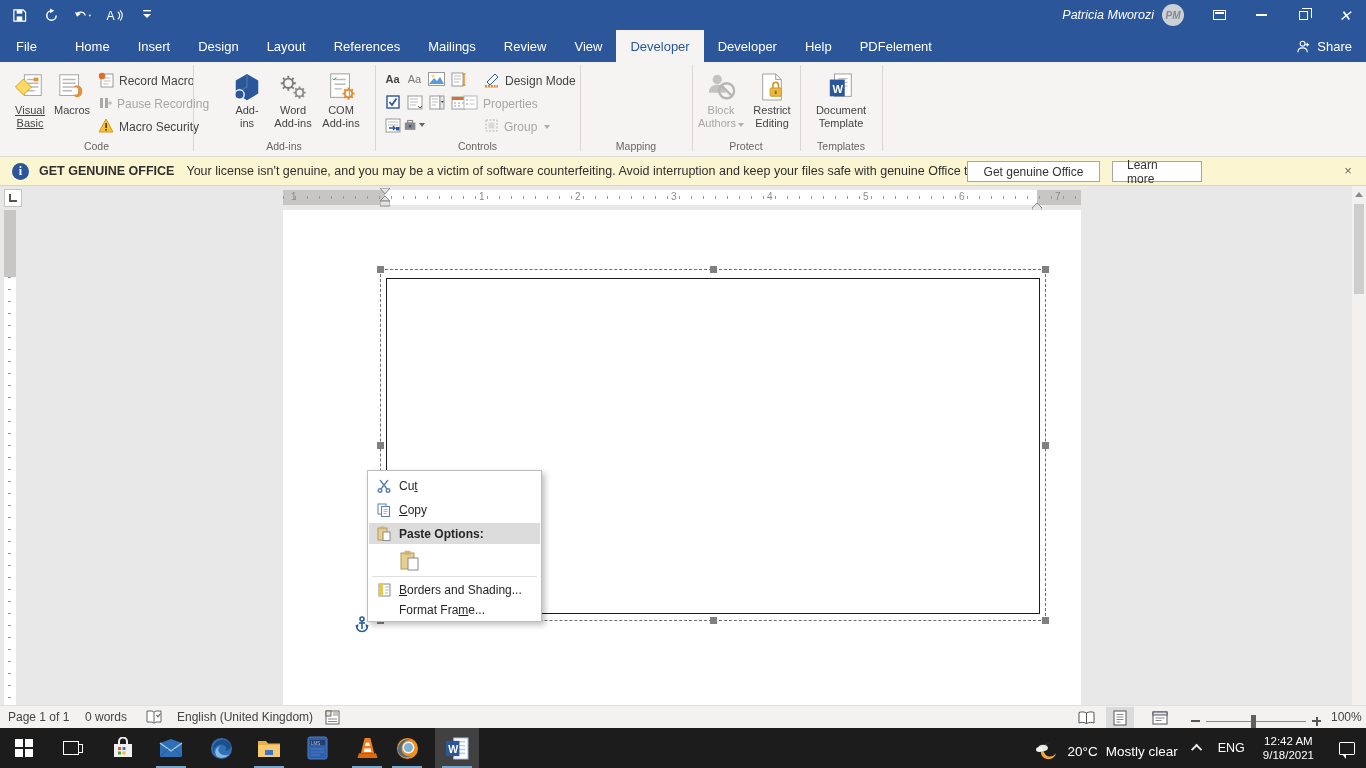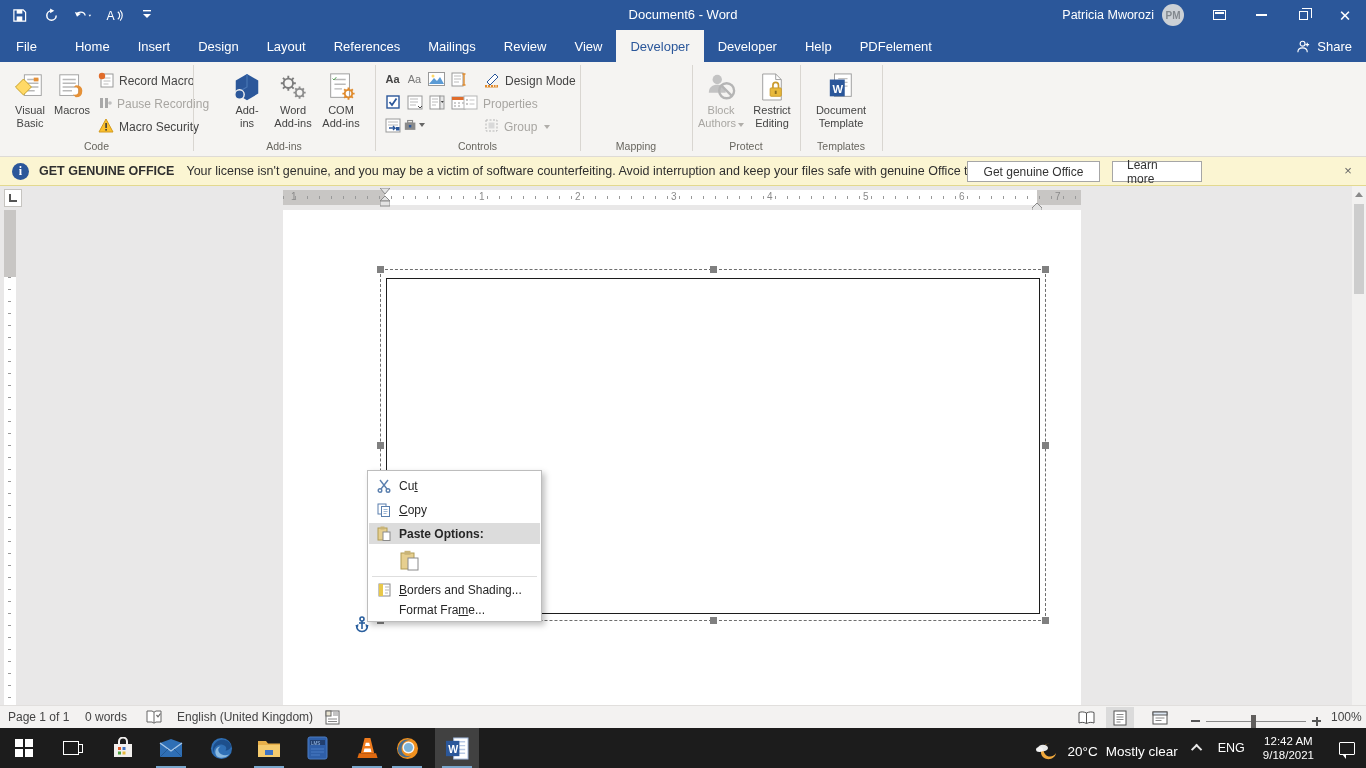--- a/index.html
+++ b/index.html
@@ -145,22 +145,21 @@
             <path d="M12 4 a5 5 0 0 1 0 8 M14.5 2.5 a8 8 0 0 1 0 11" fill="none" stroke="#fff" stroke-width="1.2"></path>
           </svg>
       </span>
       <span class="qbtn">
         <svg width="10" height="12" viewBox="0 0 10 12">
             <rect x="1" y="1" width="8" height="1.4" fill="#fff"></rect>
             <path d="M1 5 L5 9 L9 5 Z" fill="#fff"></path>
           </svg>
       </span>
     </div>
-    <div class="abs title-text">Document6  -  Word</div>
-    <div class="tb-right abs" style="right:0;">
+    <div class="tb-right abs" style="right:0;font-style:italic;">
       <span class="user-name">Patricia Mworozi</span>
       <span class="avatar">PM</span>
       <span class="winbtn">
           <span class="ribbonopts-glyph"></span>
         </span>
       <span class="winbtn">
           <span class="min-glyph"></span>
         </span>
       <span class="winbtn">
           <span class="restore-glyph"></span>
@@ -190,21 +189,21 @@
     <svg width="15" height="15" viewBox="0 0 16 16">
         <circle cx="7" cy="5" r="2.6" fill="none" stroke="#fff" stroke-width="1.2"></circle>
         <path d="M2 14 c0-3 2.2-4.5 5-4.5 s5 1.5 5 4.5" fill="none" stroke="#fff" stroke-width="1.2"></path>
         <path d="M12 4 v4 M10 6 h4" stroke="#fff" stroke-width="1.2"></path>
       </svg>
     <span>Share</span>
   </div>
 
   <div class="abs ribbon">
 
-    <div class="abs bigbtn" style="left:8px; top:6px; width:44px;">
+    <div class="abs bigbtn" style="left:8px; top:6px; width:44px;text-decoration:underline;">
       <span class="bicon">
         <svg width="30" height="30" viewBox="0 0 32 32">
             <rect x="10" y="3" width="18" height="22" fill="#fff" stroke="#a0a0a0"></rect>
             <path d="M13 8h12 M13 12h12 M13 16h12 M13 20h8" stroke="#b9b9b9" stroke-width="1.5"></path>
             <rect x="3" y="10" width="12" height="12" fill="#ffd966" stroke="#c9a227" transform="rotate(45 9 16)"></rect>
             <rect x="20" y="6" width="5" height="4" fill="#e59138"></rect>
           </svg>
       </span>
       <span class="lbl">Visual</span>
       <span class="lbl">Basic</span>

